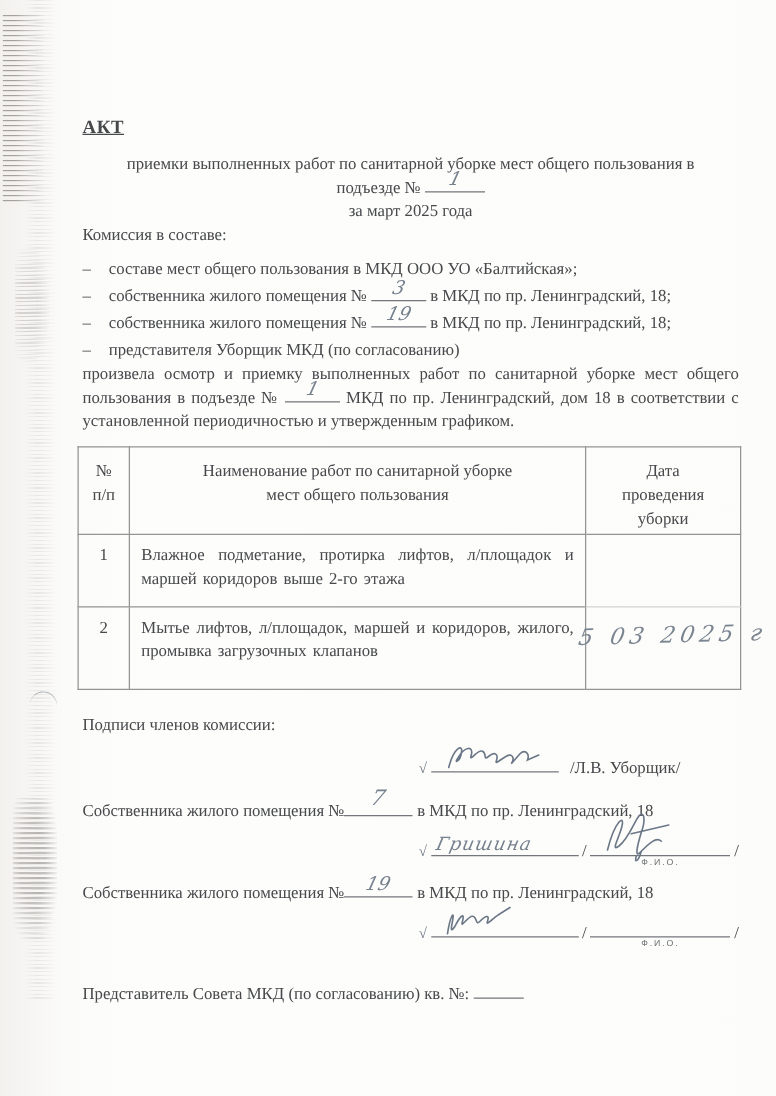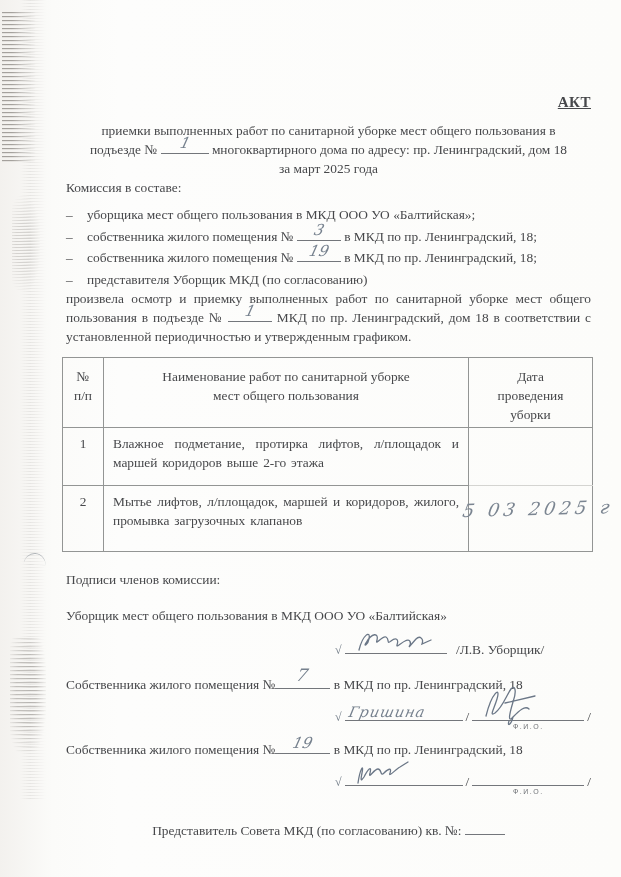--- a/index.html
+++ b/index.html
@@ -41,21 +41,21 @@
     mask:radial-gradient(ellipse at 45% 45%, #000 35%, transparent 78%);
     opacity:.62;
   }
   .arc-mark {
     position:absolute; left:24px; top:553px; width:22px; height:12px;
     border-top:1.3px solid #9aa0a6; border-radius:50% 50% 0 0/100% 100% 0 0;
     transform:rotate(4deg); opacity:.75;
   }
   
   .content { position:relative; padding:92px 30px 0 66px; }
-  .title { text-align:right; font-weight:bold; text-decoration:underline; font-size:15px; letter-spacing:.5px; }
+  .title { text-align:left; font-weight:bold; text-decoration:underline; font-size:15px; letter-spacing:.5px; }
   .intro { text-align:center; margin-top:8px; }
   .blank { display:inline-block; border-bottom:1px solid #73767b; height:13px; position:relative; vertical-align:baseline; }
   .w48 { width:48px; } .w44 { width:44px; } .w55 { width:55px; } .w40 { width:40px; }
   .hw { font-family:"DejaVu Serif", serif; font-style:italic; color:#76818e; }
   .hw-num { position:absolute; left:0; right:0; bottom:-1px; text-align:center; font-size:15px; transform:skewX(-14deg); }
   .section { }
   .dashlist { margin-top:8px; }
   .li { display:flex; margin-top:2.5px; }
   .li .dash { width:21px; flex:none; }
   .para { text-align:justify; }
@@ -76,51 +76,51 @@
   .sig-label { margin-top:17px; }
   .sigrow { position:relative; margin-top:15px; margin-left:269px; white-space:nowrap; }
   .check { color:#6d7884; font-size:12px; margin-right:3px; }
   .sline { display:inline-block; border-bottom:1px solid #73767b; height:13px; position:relative; vertical-align:baseline; }
   .sw110{width:102px;} .sw120{width:118px;} .sw112{width:112px;}
   .fio { position:absolute; top:14px; left:0; right:0; text-align:center; font-size:7px; letter-spacing:1.5px; color:#6f7276; font-family:"Liberation Sans", sans-serif; }
   .sig-svg { position:absolute; pointer-events:none; }
   .slash { margin:0 3px; }
   .hw-name { position:absolute; left:4px; bottom:-2px; font-size:14.5px; letter-spacing:1px; transform:skewX(-12deg); white-space:nowrap; }
   .owner-line { margin-top:16px; }
-  .rep-line { margin-top:30px;text-align:center; }
+  .rep-line { margin-top:30px; }
 </style>
 </head>
 <body>
 
 <div class="page">
 
   <div class="edge-streaks"></div>
   <div class="edge-blot blot-top"></div>
   <div class="edge-blot blot-mid"></div>
   <div class="edge-blot blot-low"></div>
   <div class="arc-mark"></div>
 
   <div class="content">
 
     <div class="title">АКТ</div>
 
     <div class="intro">
       <span>приемки выполненных работ по санитарной уборке мест общего пользования в</span><br>
       <span>подъезде №</span>
       <span class="blank w48"><span class="hw hw-num">1</span></span>
-      <span>многоквартирного дома по адресу: пр. Ленинградский, дом 18</span><br>
+      <br>
       <span>за март 2025 года</span>
     </div>
 
     <div class="section">Комиссия в составе:</div>
 
     <div class="dashlist">
       <div class="li">
         <span class="dash">–</span>
-        <span>уборщика мест общего пользования в МКД ООО УО «Балтийская»;</span>
+        <span>составе мест общего пользования в МКД ООО УО «Балтийская»;</span>
       </div>
       <div class="li">
         <span class="dash">–</span>
         <span>
           <span>собственника жилого помещения №</span>
           <span class="blank w44"><span class="hw hw-num">3</span></span>
           <span>в МКД по пр. Ленинградский, 18;</span>
         </span>
       </div>
       <div class="li">
@@ -170,21 +170,20 @@
           <td class="work">Мытье лифтов, л/площадок, маршей и коридоров, жилого, промывка загрузочных клапанов</td>
           <td class="datecell">
             <span class="hw hw-date">5 03 2025 г</span>
           </td>
         </tr>
       </tbody>
     </table>
 
     <div class="sig-head">Подписи членов комиссии:</div>
 
-    <div class="sig-label">Уборщик мест общего пользования в МКД ООО УО «Балтийская»</div>
 
     <div class="sigrow">
       <span class="check">√</span><span class="sline sw110"><svg class="sig-svg" style="left:10px;bottom:-3px;" width="84" height="28" viewBox="0 0 84 28">
             <path d="M4,22 C8,6 16,2 14,11 C13,17 8,19 11,15 C17,4 24,5 22,12 C20,19 27,7 31,9 C35,11 31,17 36,13 C41,9 44,11 42,17 C41,20 46,15 50,13 C55,10 57,15 54,19 L61,11 C65,7 69,11 67,16 L76,12" fill="none" stroke="#6b7787" stroke-width="1.3" stroke-linecap="round"></path>
           </svg></span>
       <span style="margin-left:6px;">/Л.В. Уборщик/</span>
     </div>
 
     <div class="owner-line">
       <span>Собственника жилого помещения №</span><span class="blank w55"><span class="hw hw-num" style="bottom:1px;font-size:17px;">7</span></span>

